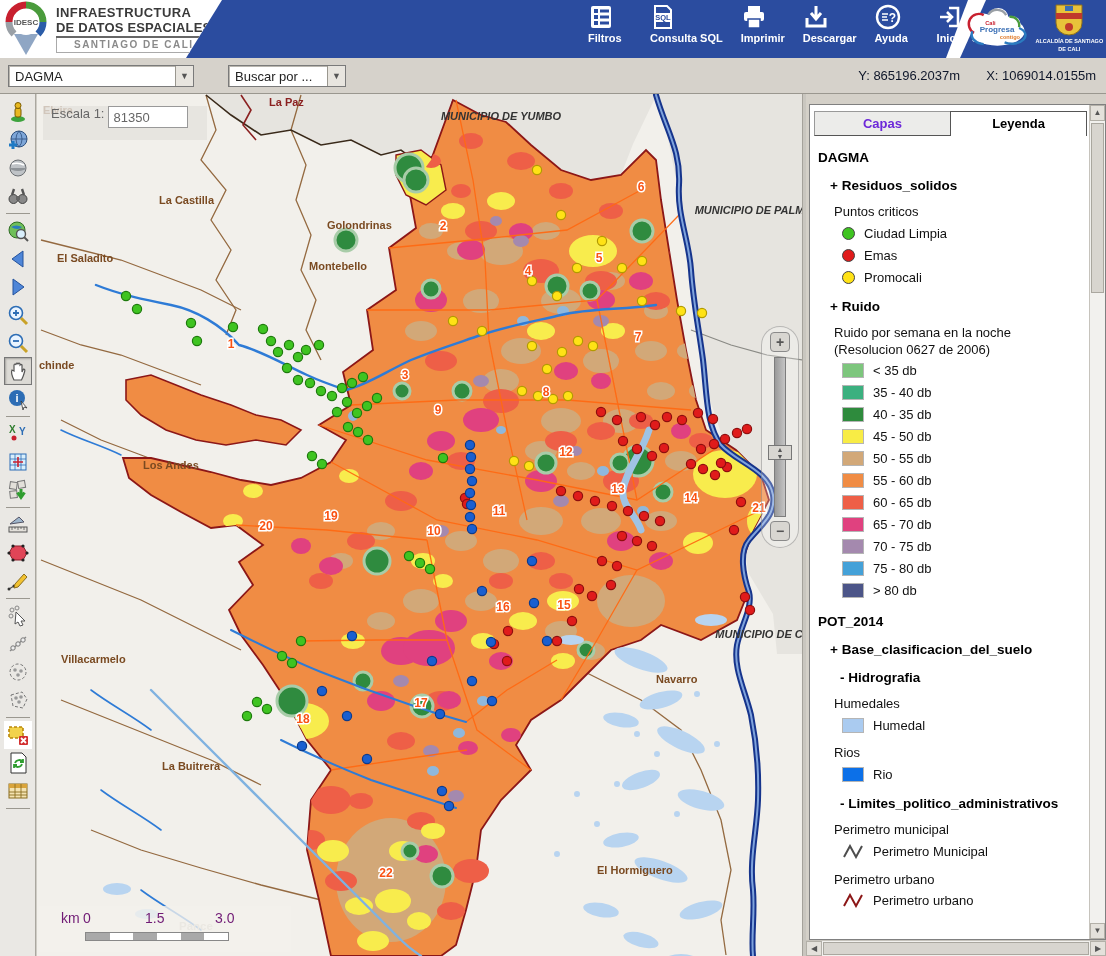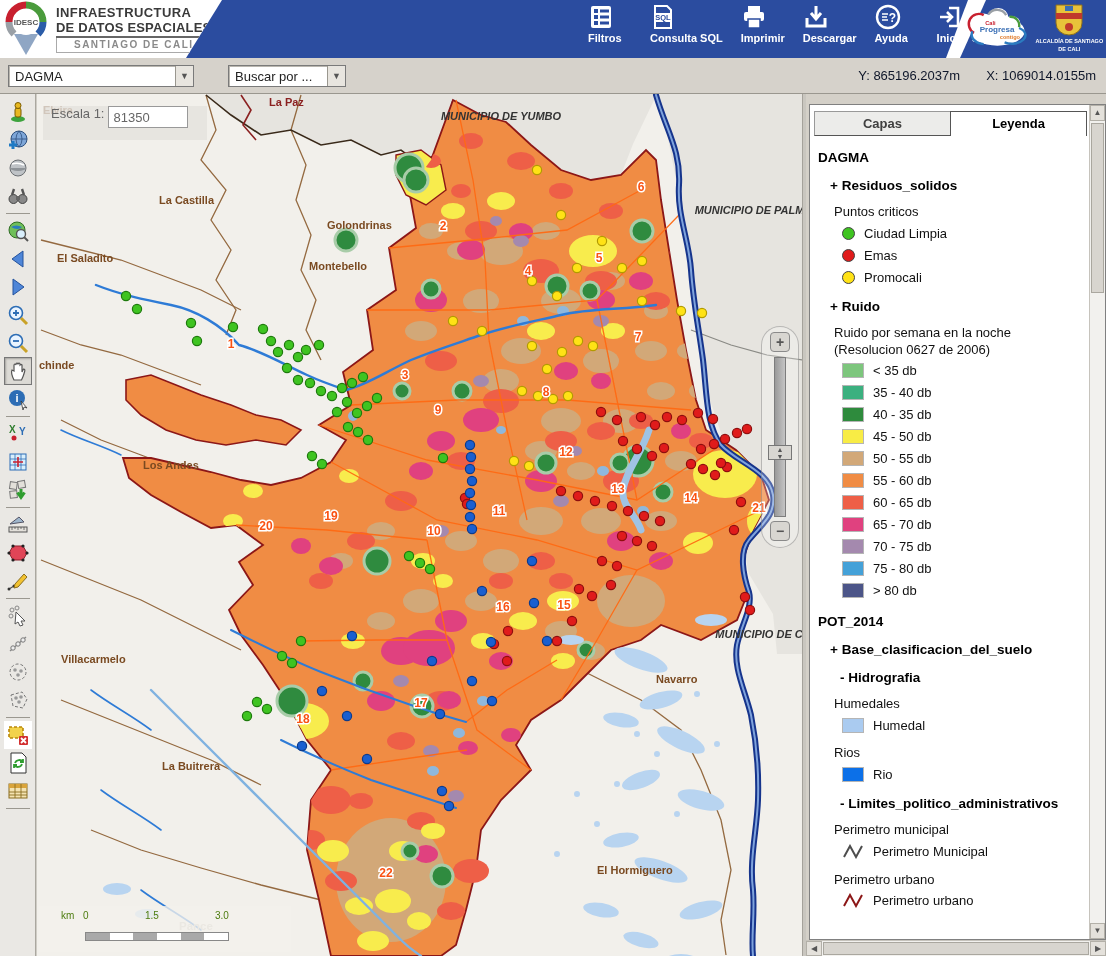--- a/index.html
+++ b/index.html
@@ -51,42 +51,42 @@
   .t-muni  { font-size:11px; font-weight:bold; font-style:italic; fill:#333; text-anchor:middle; }
   .t-lapaz { font-size:11px; font-weight:bold; fill:#8B2121; }
   .t-faint { font-size:11.5px; font-weight:bold; fill:#C9C6BE; }
   .t-com   { font-size:12px; font-weight:bold; fill:#FA5212; stroke:#fff; stroke-width:3px; paint-order:stroke; text-anchor:middle; }
 
   .scalebox { position:absolute; left:6px; top:12px; width:164px; height:34px; background:rgba(228,226,221,.82);
               display:flex; align-items:flex-start; padding-left:8px; gap:4px; font-size:13px; color:#666; }
   .scalebox input { width:80px; height:22px; border:1px solid #999; font-size:13px; color:#666; padding-left:4px; background:#fff; font-family:"Liberation Sans",sans-serif; }
 
   .scalebar { position:absolute; left:2px; bottom:4px; width:252px; height:46px; background:rgba(243,241,236,.78); }
-  .sb-labels { position:relative; height:22px; font-size:10px; color:#4d7c0f;text-align:center; }
+  .sb-labels { position:relative; height:22px; font-size:14px; color:#701a75;text-align:center; }
   .sb-labels span { position:absolute; top:4px; }
   .sb-bar { position:absolute; left:46px; top:26px; width:144px; height:9px; border:1px solid #888; display:flex; }
   .sb-seg { flex:1; }
 
   .slider { position:absolute; right:3px; top:232px; width:38px; height:222px; border-radius:19px;
             border:1px solid rgba(120,120,120,.45); background:rgba(255,255,255,.25); }
   .sl-btn { position:absolute; left:8px; width:20px; height:20px; background:#D8D6D1; border:1px solid #8a8a8a; border-radius:4px;
             color:#555; font-size:14px; font-weight:bold; line-height:18px; text-align:center; cursor:pointer; }
   .sl-track { position:absolute; left:12px; top:30px; width:12px; height:160px; background:linear-gradient(90deg,#9a9a9a,#c4c4c4); border:1px solid #7d7d7d; }
   .sl-thumb { position:absolute; left:6px; top:118px; width:24px; height:15px; background:#D8D6D1; border:1px solid #777; cursor:grab;
               display:flex; align-items:center; justify-content:center; font-size:7px; color:#555; line-height:1; }
 
   
   .splitter { width:4px; height:862px; background:#C9C6BF; border-left:1px solid #a5a29b; }
 
   
   .panel { position:relative; width:300px; height:862px; background:#D4D0C8; }
   .panel-box { position:absolute; left:3px; top:10px; right:0; bottom:16px; background:#fff; border:1px solid #808080; }
   .tabs { position:absolute; left:4px; top:6px; right:18px; height:25px; display:flex; }
   .tab { flex:1; text-align:center; font-size:13px; font-weight:bold; line-height:24px; cursor:pointer; }
-  .tab.inactive { background:#ECECEA; color:#404040; border:1px solid #999; border-right:none; border-bottom:1px solid #555; }
+  .tab.inactive { background:#ECECEA; color:#6d28d9; border:1px solid #999; border-right:none; border-bottom:1px solid #555; }
   .tab.active { background:#fff; color:#000; border:1px solid #555; border-bottom:none; }
   .legend { position:absolute; left:4px; top:31px; right:18px; bottom:2px; overflow:hidden; font-size:13px; color:#111; }
   .lg-service { font-weight:bold; font-size:13.5px; margin:14px 0 0 4px; color:#000; }
   .lg-layer   { font-weight:bold; font-size:13.5px; margin:13px 0 0 16px; color:#000; }
   .lg-group   { font-weight:bold; font-size:13.5px; margin:13px 0 0 26px; color:#000; }
   .lg-caption { margin:11px 0 2px 20px; line-height:1.25; padding-right:6px; }
   .lg-circle,.lg-square,.lg-line { margin:4px 0 4px 28px; display:flex; align-items:center; gap:9px; height:18px; }
   .sw { flex:0 0 auto; }
   .sw-circle { width:13px; height:13px; border-radius:50%; border:1px solid #444; }
   .sw-square { width:22px; height:15px; border:1px solid #b5b5b5; }

